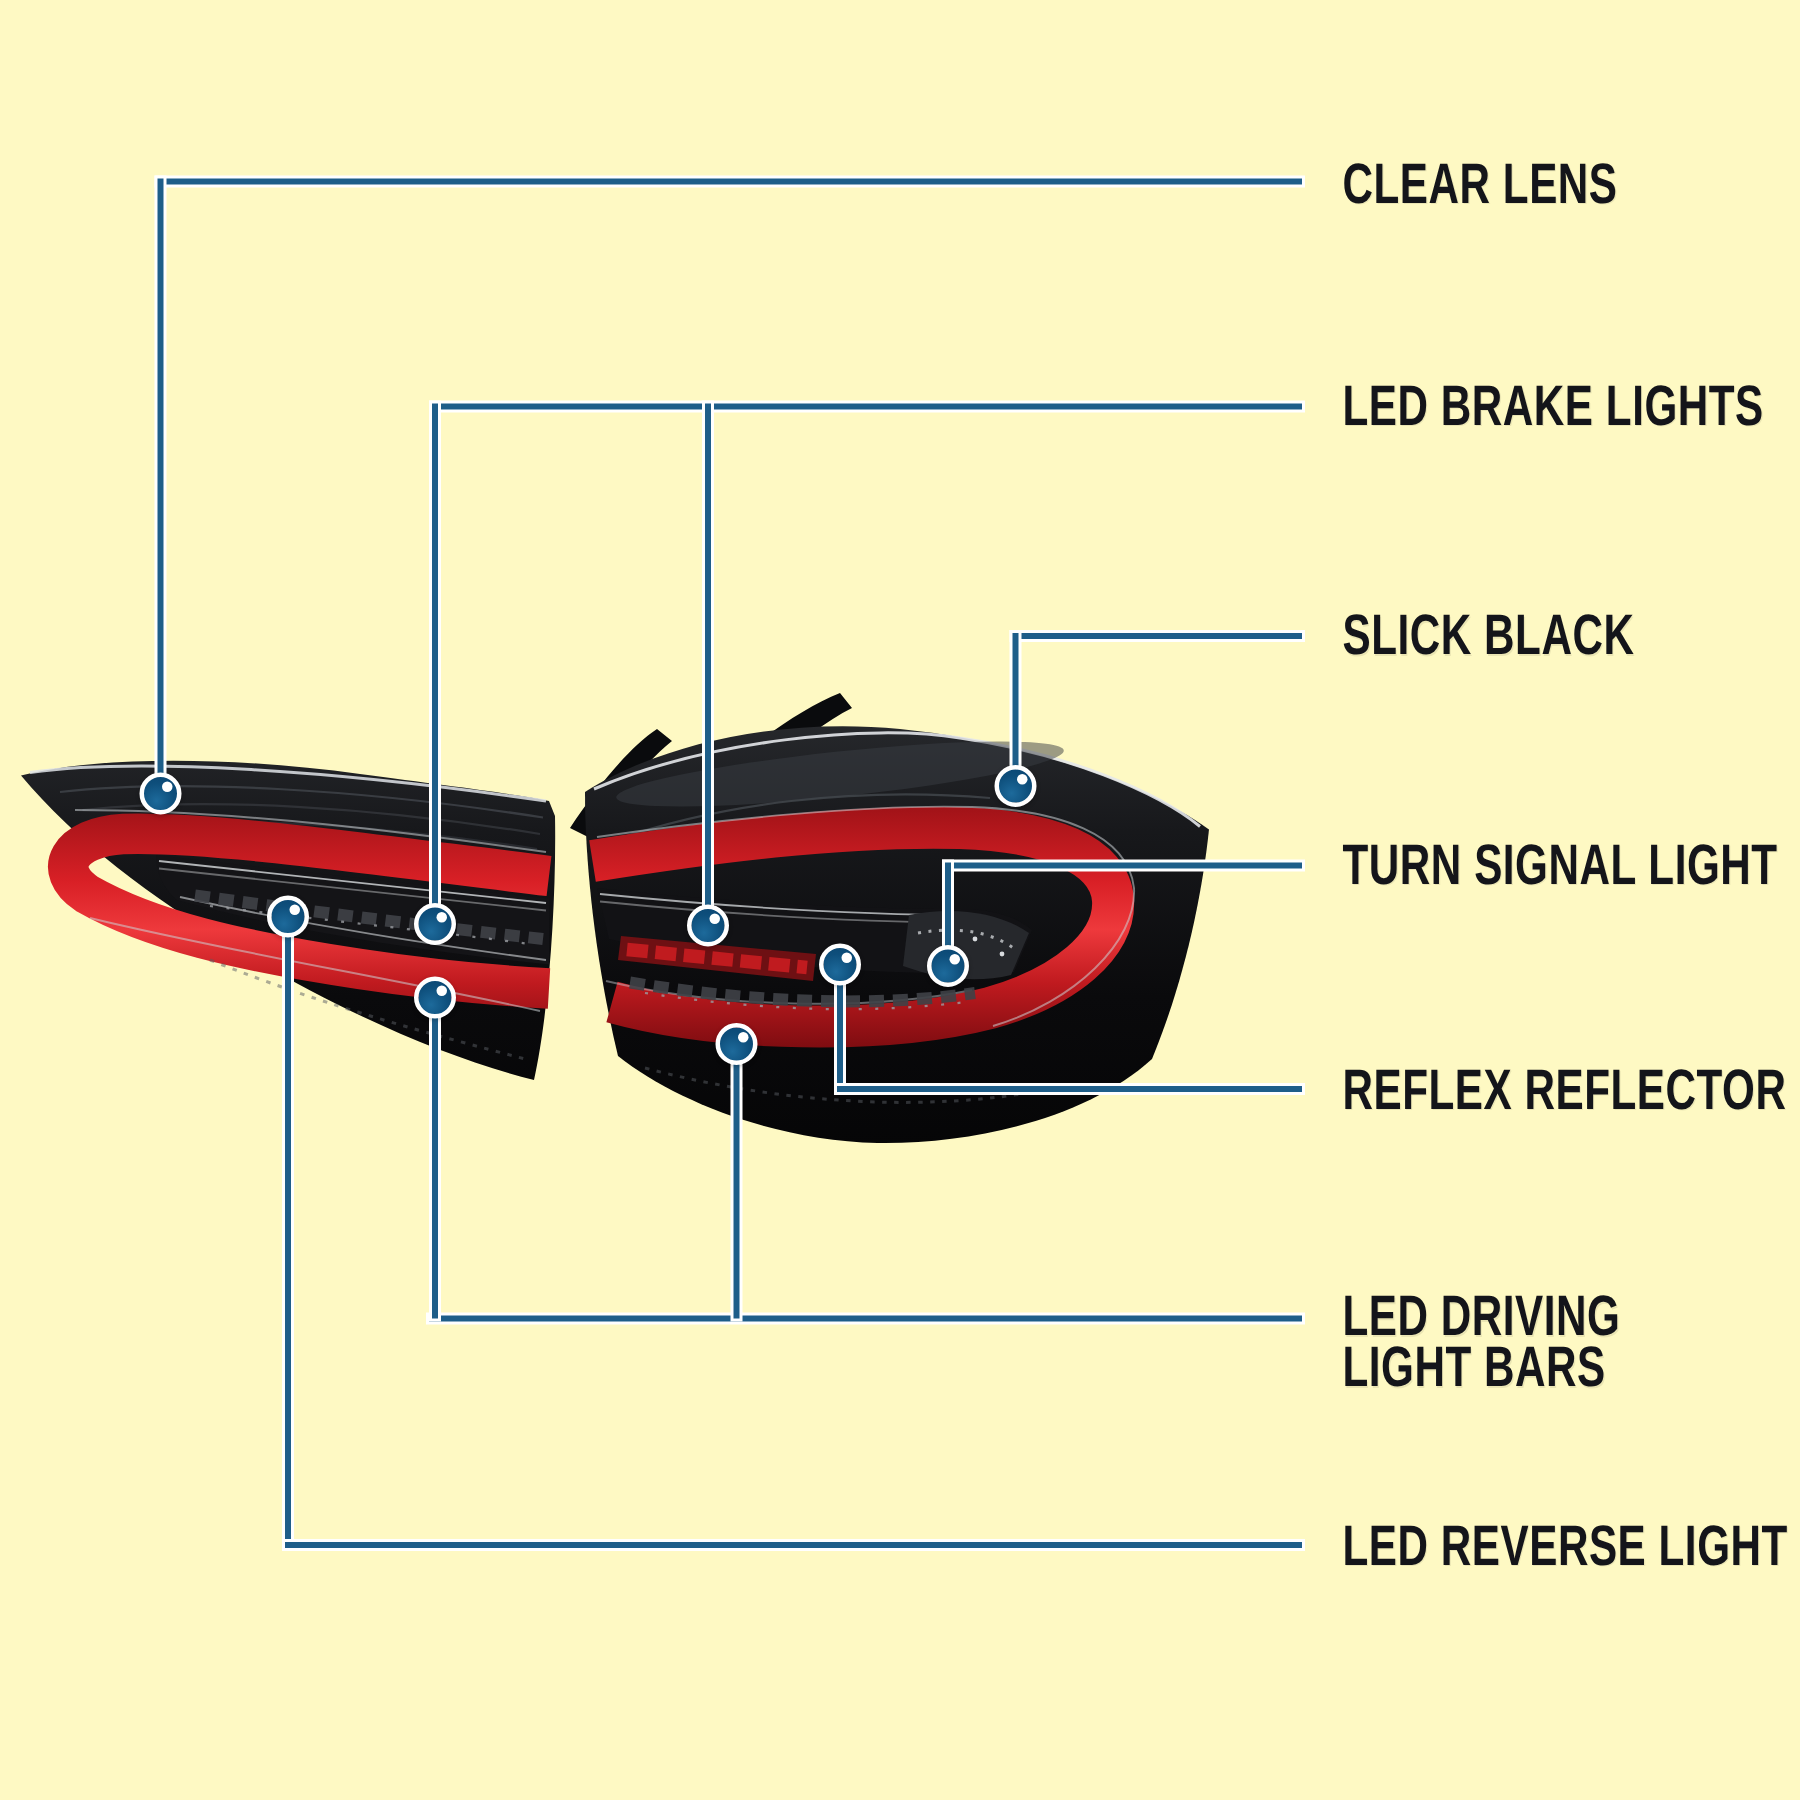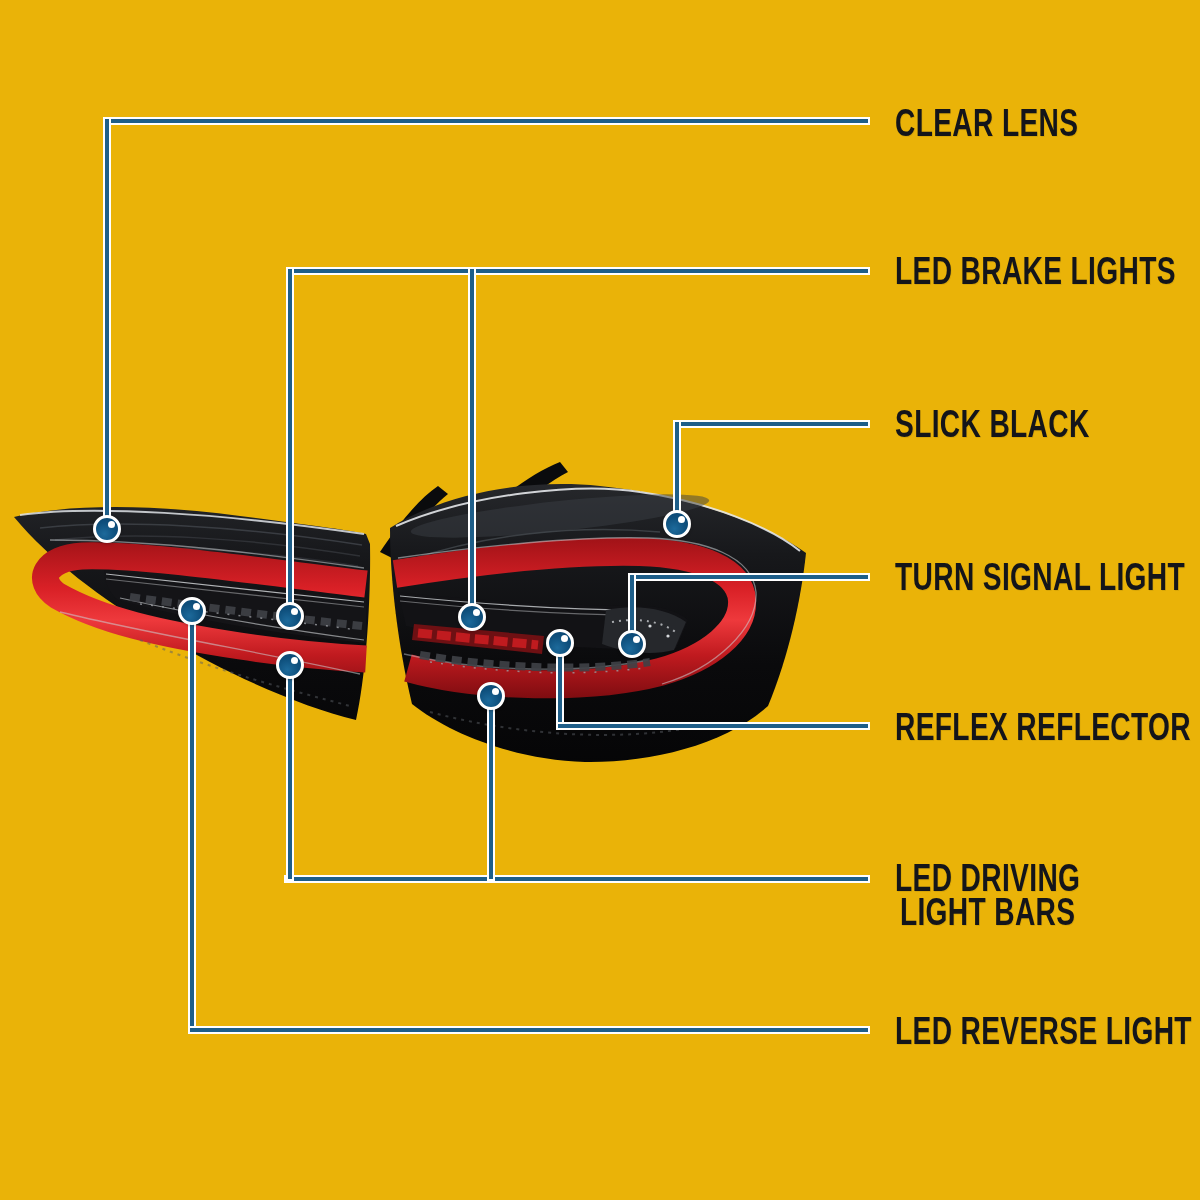--- a/index.html
+++ b/index.html
@@ -1,18 +1,18 @@
 <!DOCTYPE html>
 <html><head>
 <meta charset="utf-8">
 <style>
   html,body{margin:0;padding:0;background:#ffffff;}
   .canvas{
-    position:relative;width:1200px;height:1200px;background:#eab308;
-    overflow:hidden;font-family:"Liberation Sans",sans-serif;text-align:center;
+    position:relative;width:1200px;height:1200px;background:#fef9c3;
+    overflow:hidden;font-family:"Liberation Sans",sans-serif;
   }
   .lamp-art{position:absolute;left:0;top:440px;width:840px;height:380px;}
   
   .cl{position:absolute;background:#1e5e89;box-shadow:0 0 0 2px #ffffff;}
   
   .marker{
     position:absolute;width:22px;height:22px;border-radius:50%;
     background:radial-gradient(circle at 38% 72%, #1d6a9b 0%, #0e4f7c 55%, #0a4470 100%);
     border:3px solid #ffffff;box-shadow:0 1px 3px rgba(0,0,0,.25);
   }

